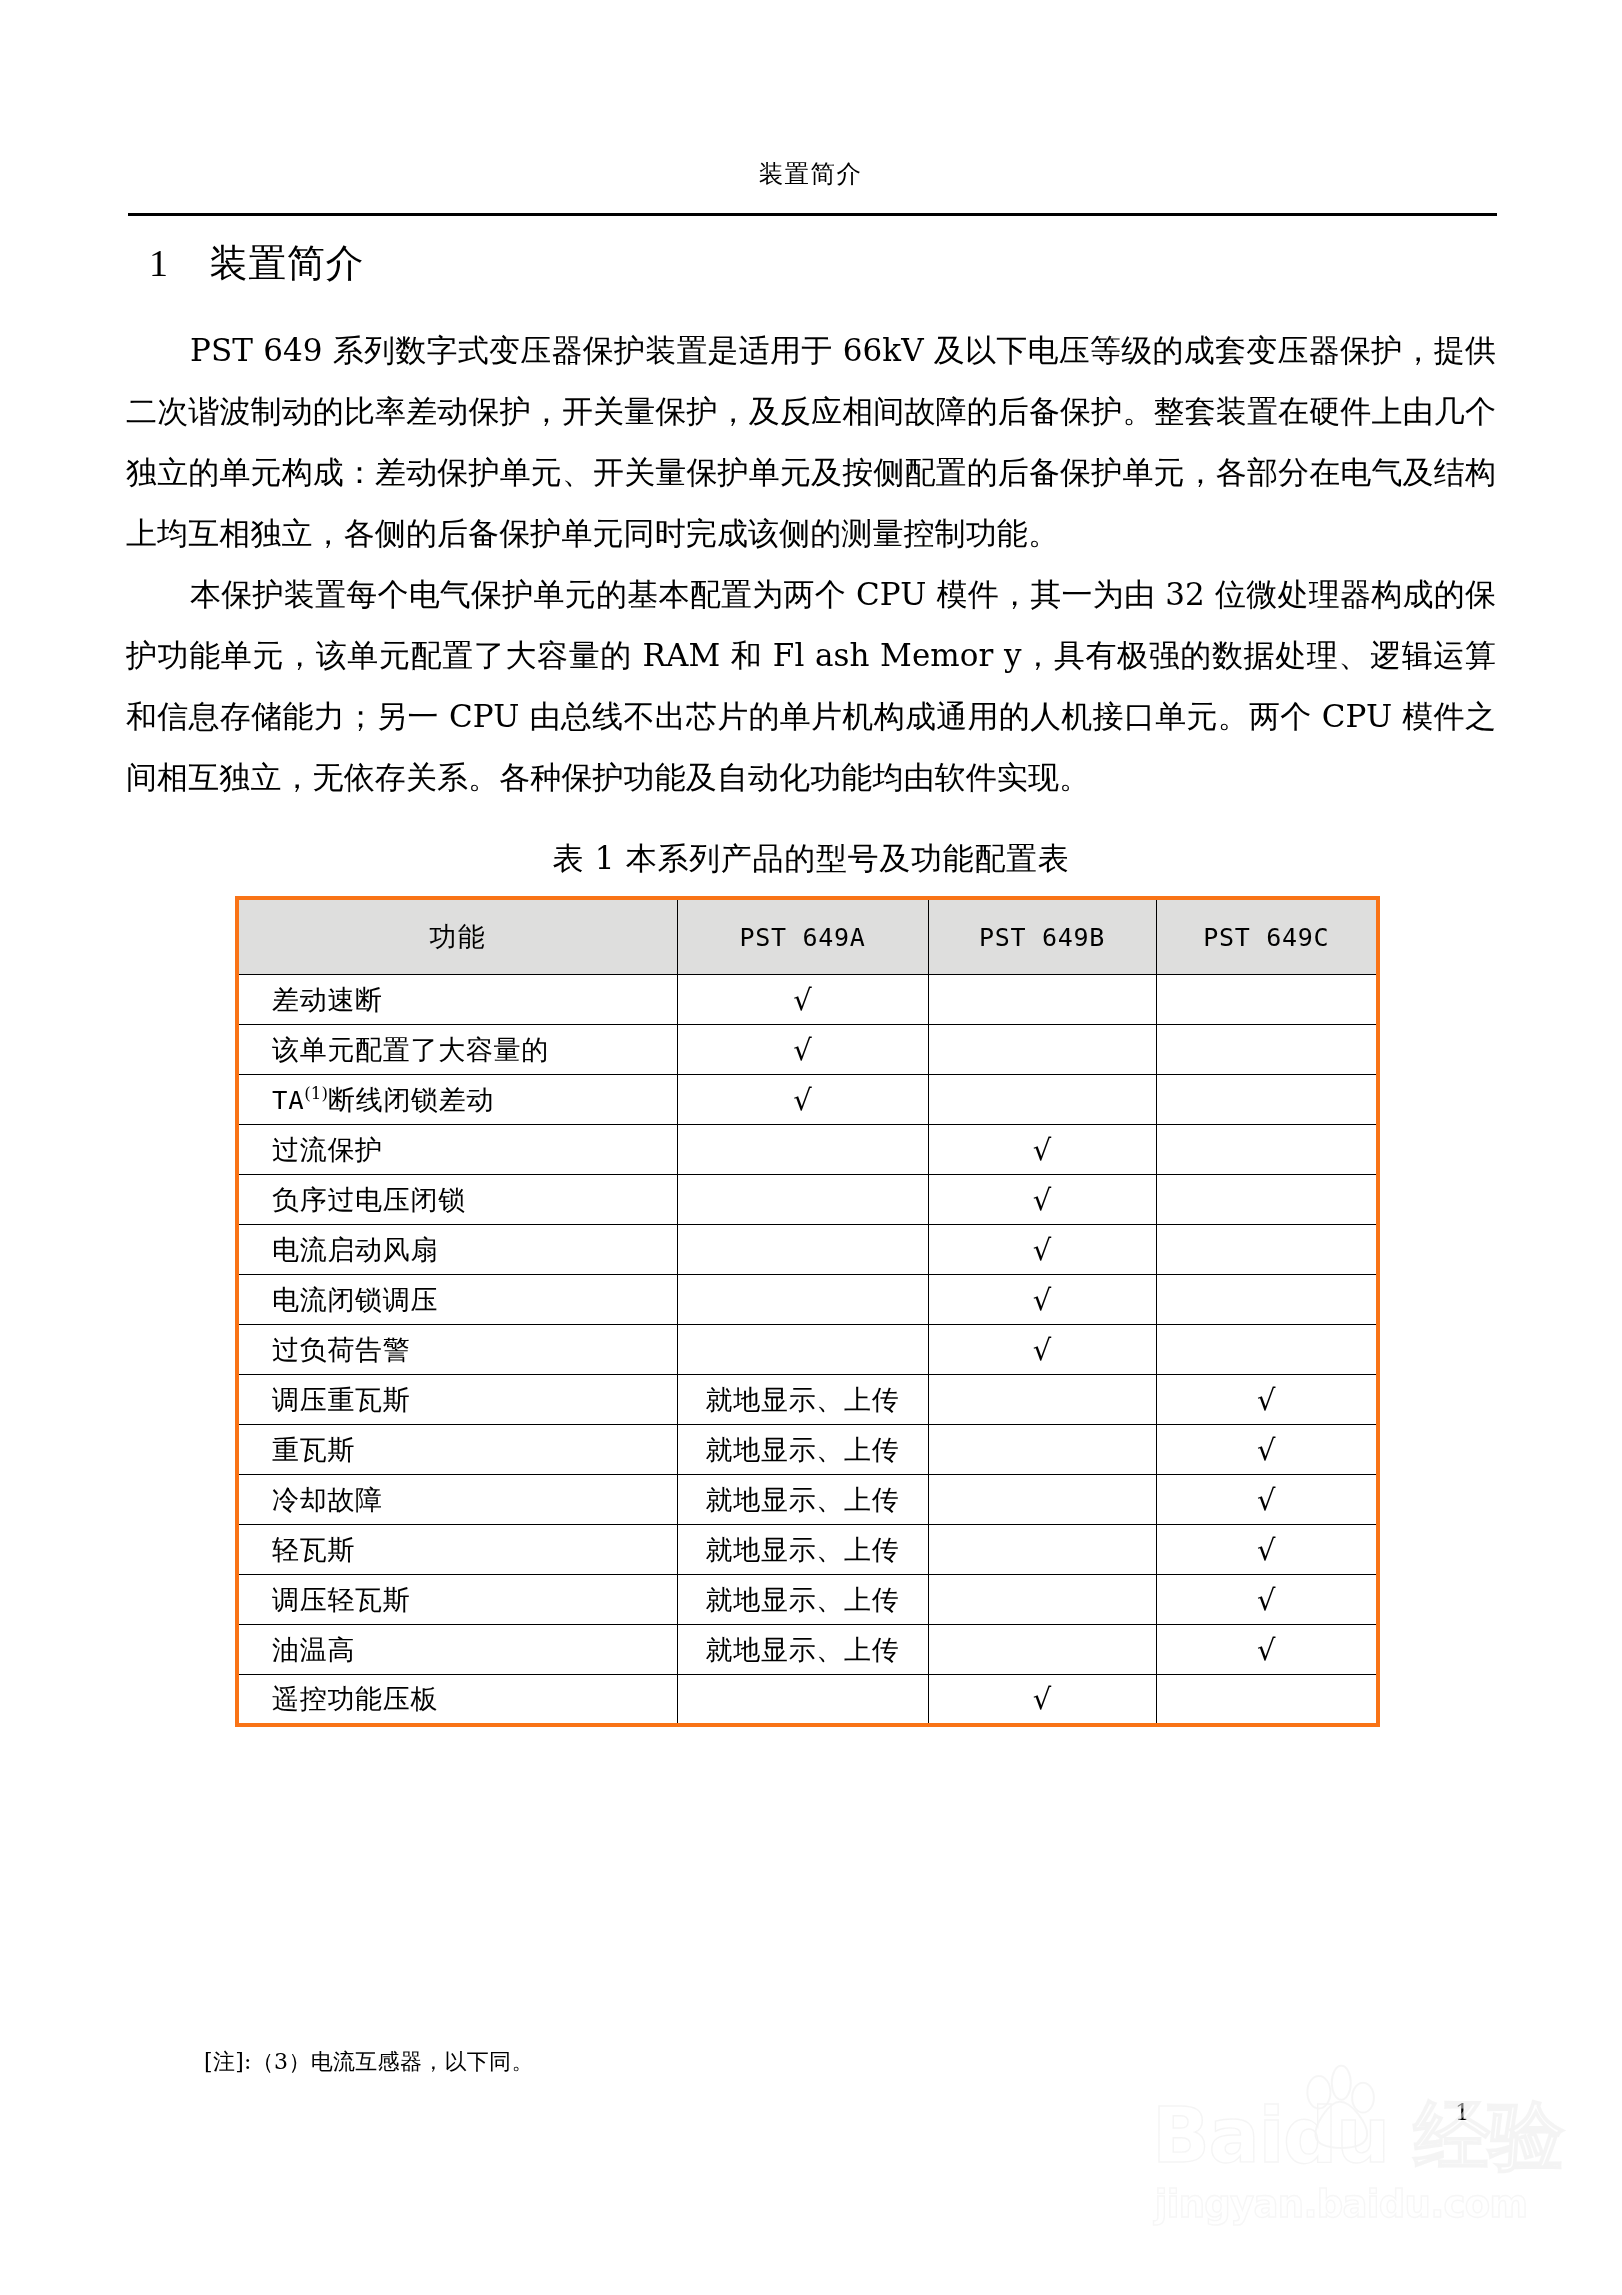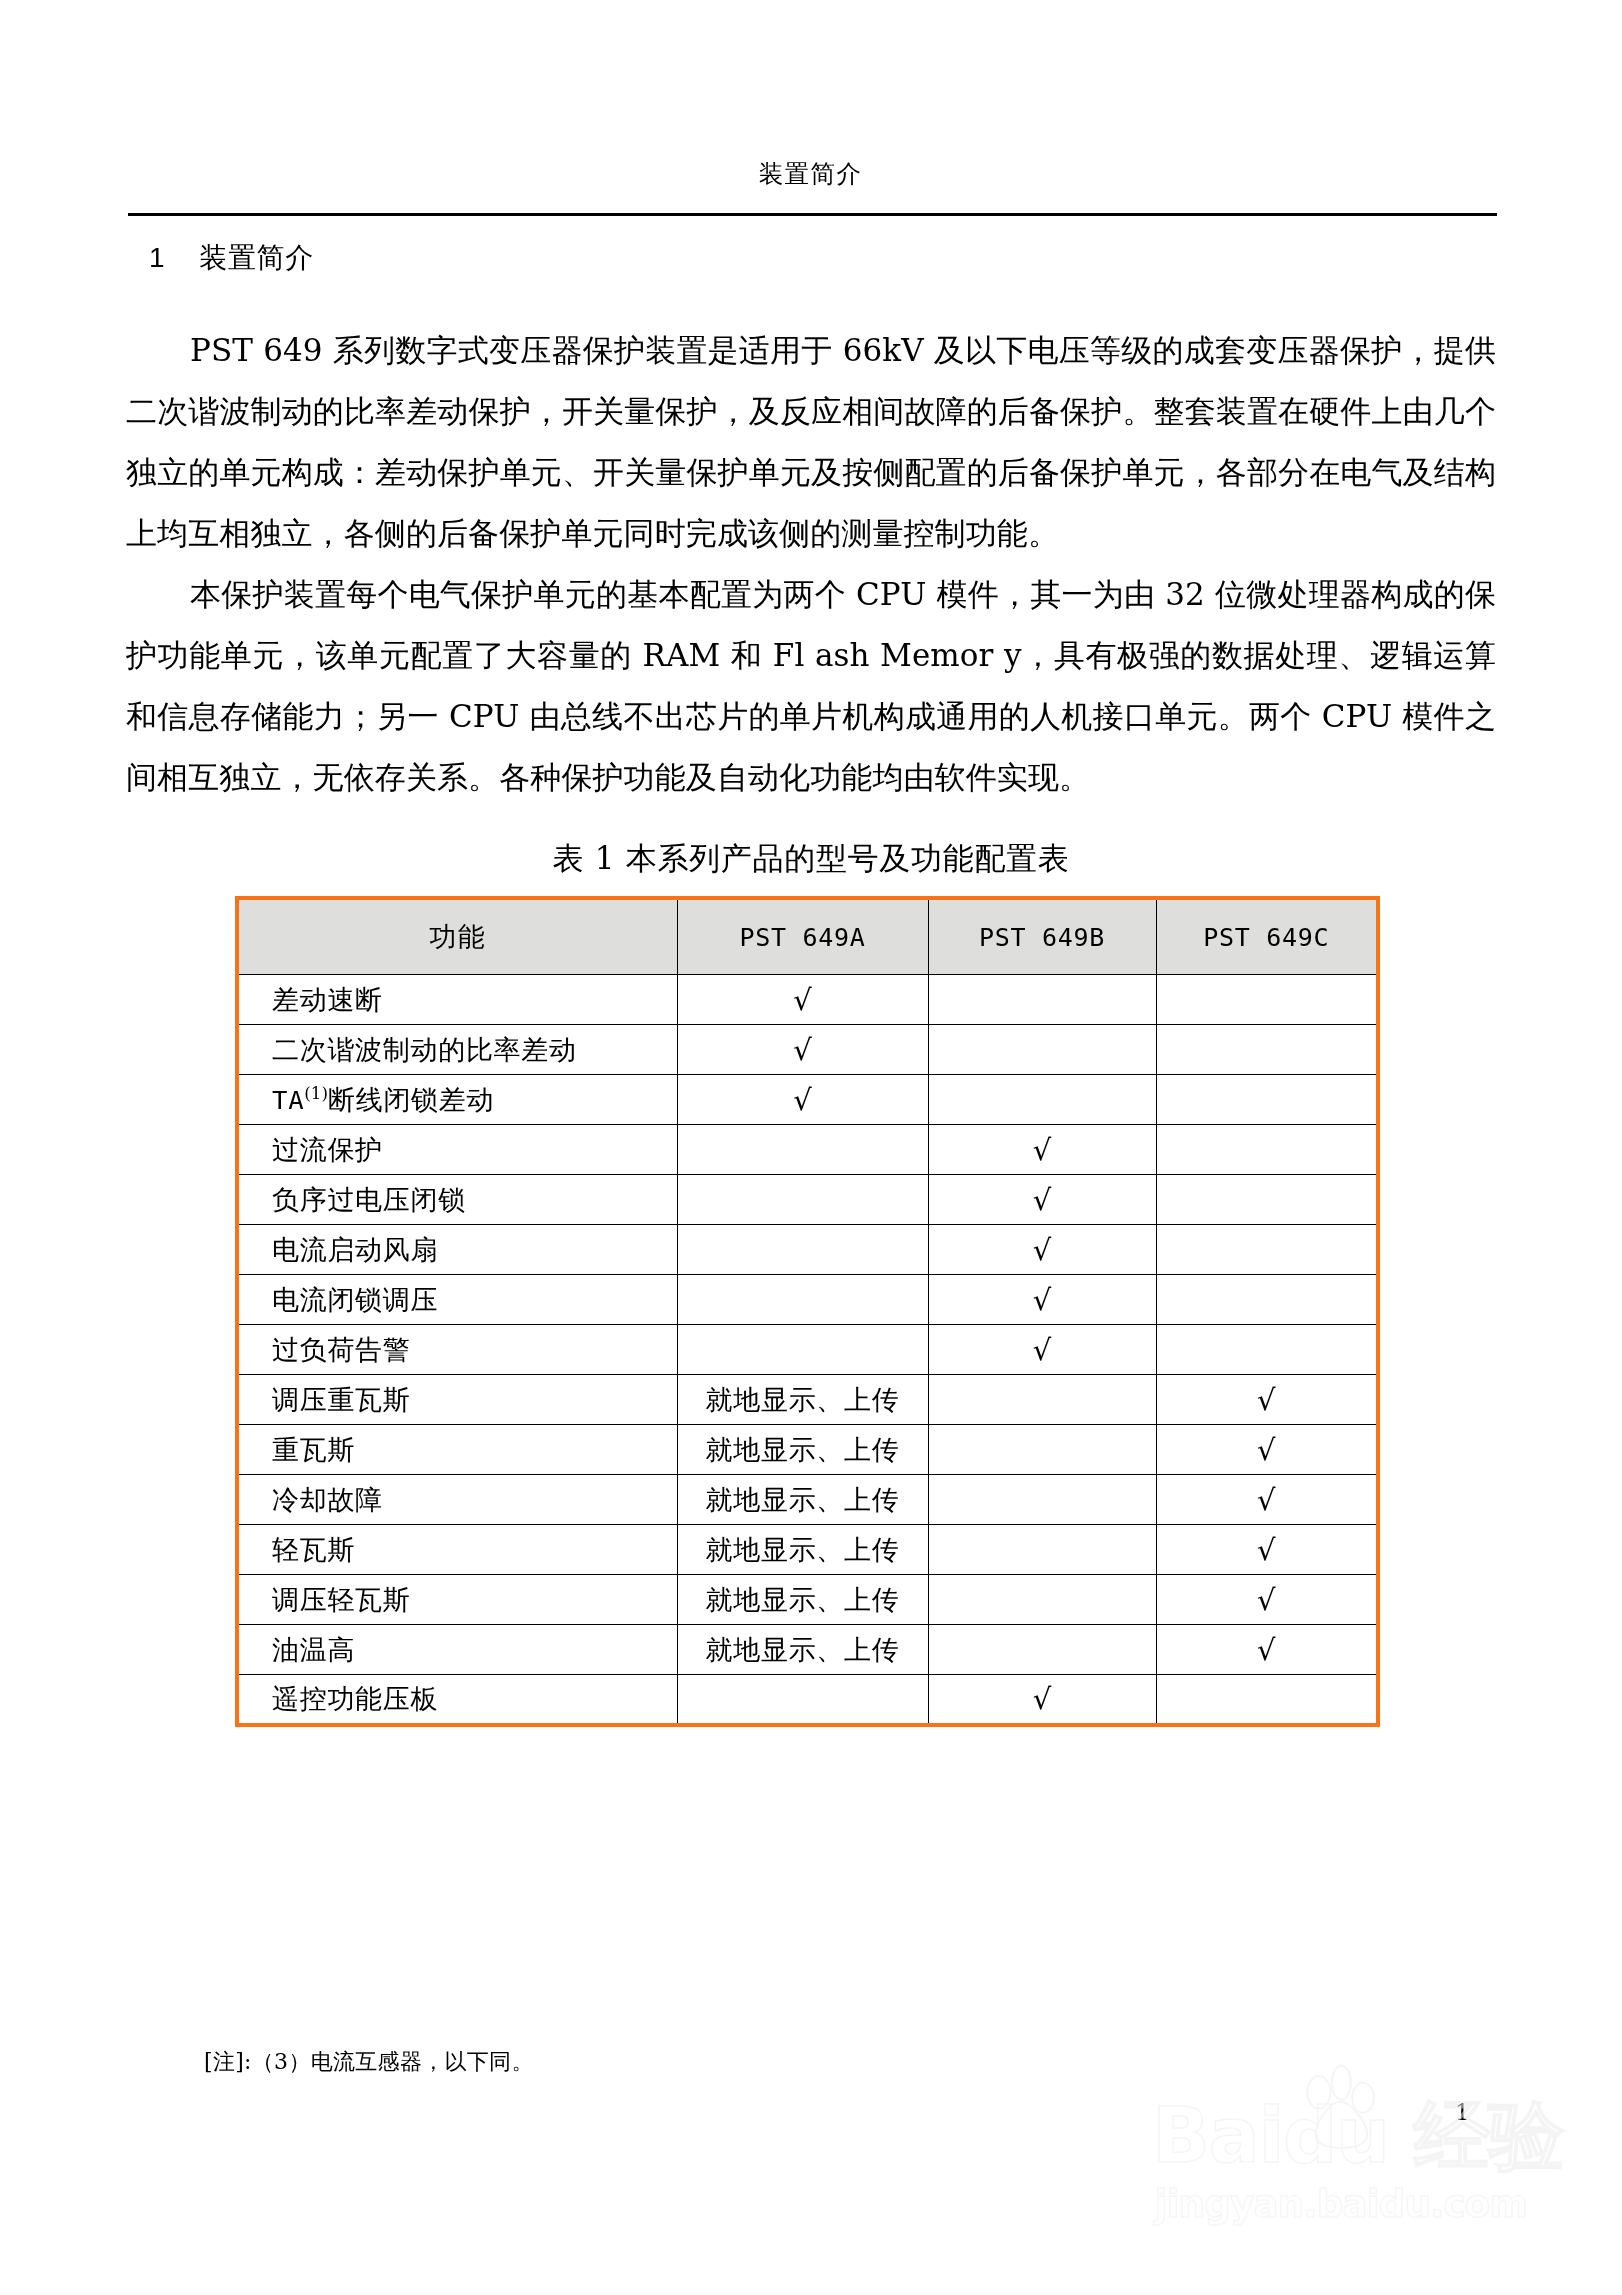--- a/index.html
+++ b/index.html
@@ -45,25 +45,25 @@
     width: 1369px;
     height: 0;
     border-top: 3.4px solid #000;
   }
 
   
   .section-heading {
     position: absolute;
     left: 149px;
     top: 242px;
-    font-size: 28px;
+    font-size: 38px;
     line-height: 1.15;
     letter-spacing: 0.7px;
     white-space: pre;
-    font-family: Liberation Sans, sans-serif;
+    font-family: Liberation Serif, serif;
   }
 
   
   .body-block {
     position: absolute;
     left: 126px;
     top: 320px;
     width: 1370px;
   }
   .para {
@@ -252,21 +252,21 @@
       </tr>
     </thead>
     <tbody>
         <tr>
           <td class="func-cell">差动速断</td>
           <td class="check-cell"><span class="check">√</span></td>
           <td class="val-cell"></td>
           <td class="val-cell"></td>
         </tr>
         <tr>
-          <td class="func-cell">二次谐波制动的比率差动</td>
+          <td class="func-cell">该单元配置了大容量的</td>
           <td class="check-cell"><span class="check">√</span></td>
           <td class="val-cell"></td>
           <td class="val-cell"></td>
         </tr>
         <tr>
           <td class="func-cell"><span class="ta-mono">TA</span><span class="sup-note">(1)</span><span>断线闭锁差动</span></td>
           <td class="check-cell"><span class="check">√</span></td>
           <td class="val-cell"></td>
           <td class="val-cell"></td>
         </tr>

